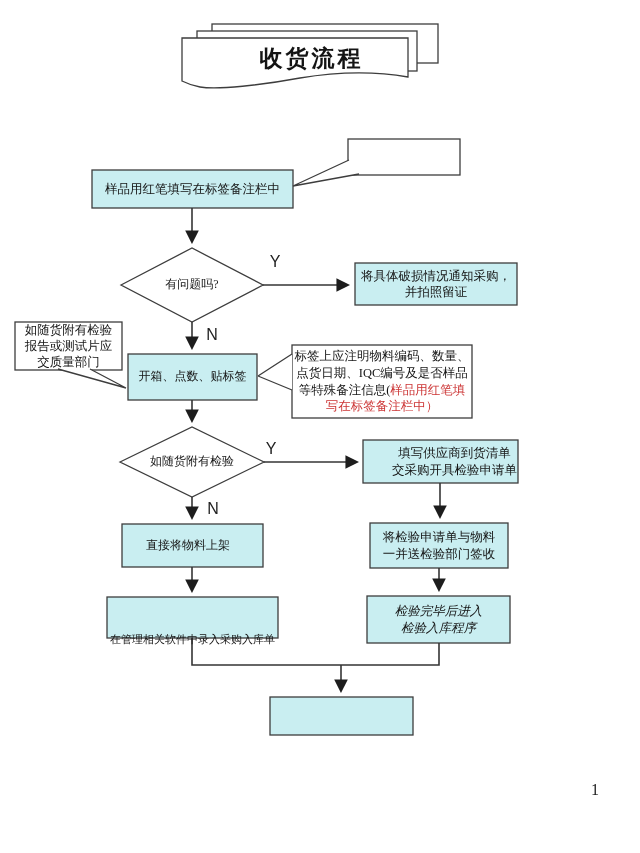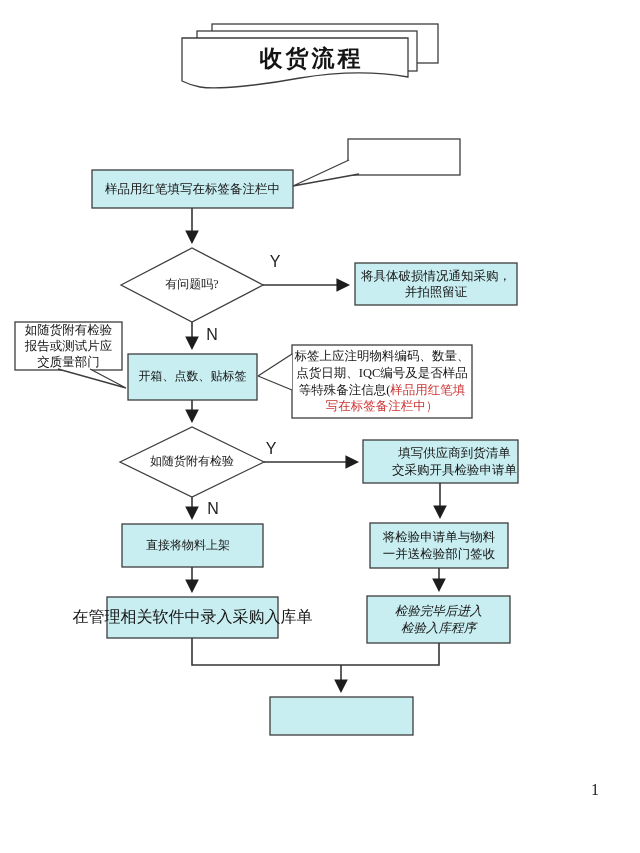--- a/index.html
+++ b/index.html
@@ -122,21 +122,21 @@
   <div class="txt f12" style="left:363px;top:440px;width:183px;height:43px;">填写供应商到货清单
 交采购开具检验申请单</div>
 
   <div class="txt yn" style="left:200px;top:499px;width:26px;height:20px;">N</div>
 
   <div class="txt f13" style="left:122px;top:524px;width:132px;height:43px;">直接将物料上架</div>
 
   <div class="txt f12" style="left:370px;top:523px;width:138px;height:45px;">将检验申请单与物料
 一并送检验部门签收</div>
 
-  <div class="txt f13 nowrap" style="left:85px;top:597px;width:215px;height:41px;font-size:16px;">在管理相关软件中录入采购入库单</div>
+  <div class="txt f13 nowrap" style="left:85px;top:619px;width:215px;height:41px;font-size:11px;">在管理相关软件中录入采购入库单</div>
 
   <div class="txt f12" style="left:367px;top:596px;width:143px;height:47px;font-style:italic;">检验完毕后进入
 检验入库程序</div>
 
 
   <div class="txt pagenum" style="left:580px;top:779px;width:30px;height:22px;">1</div>
 
 </div>
 
 </body></html>

